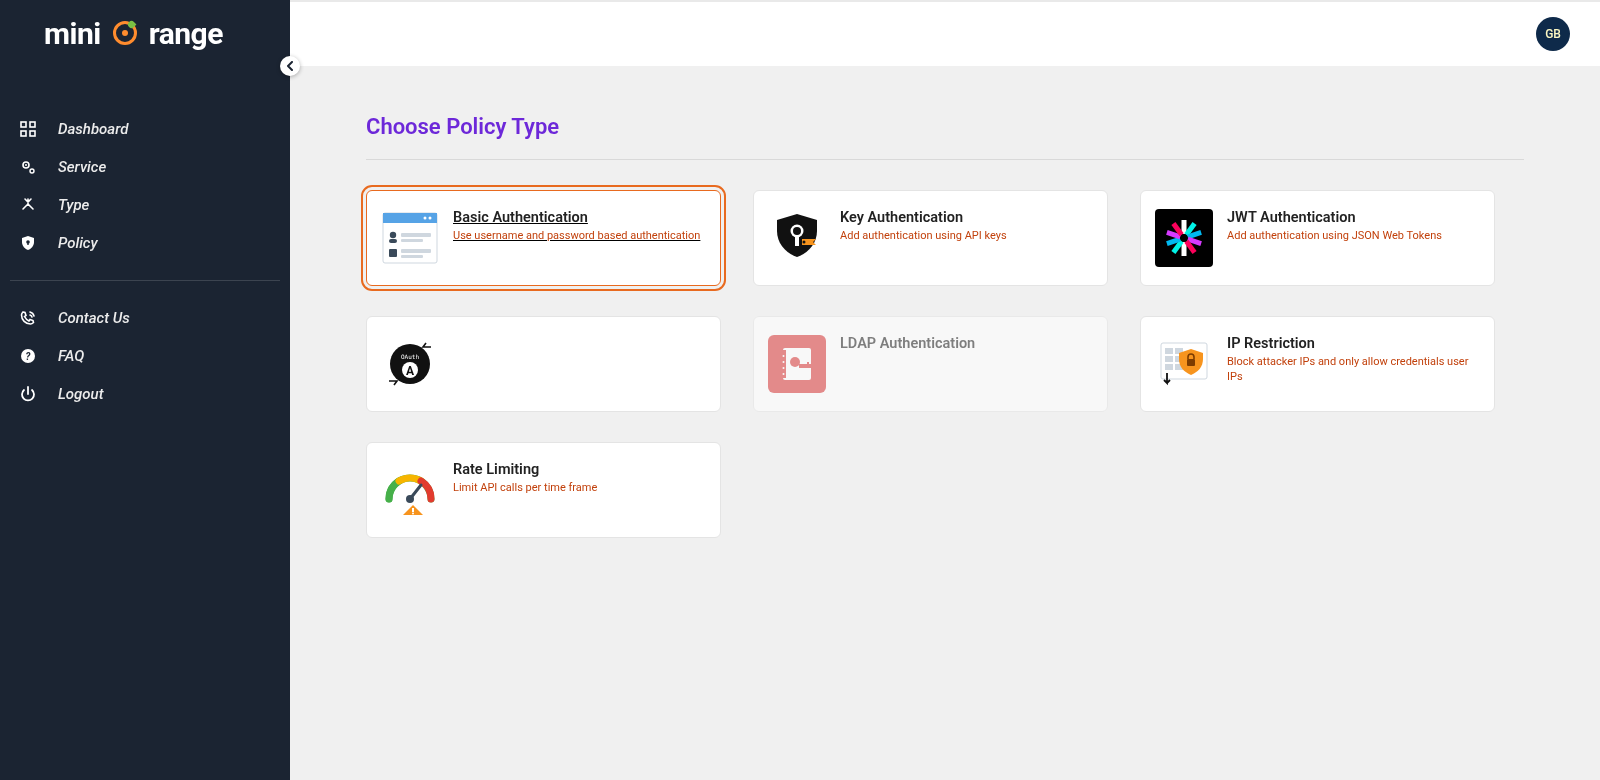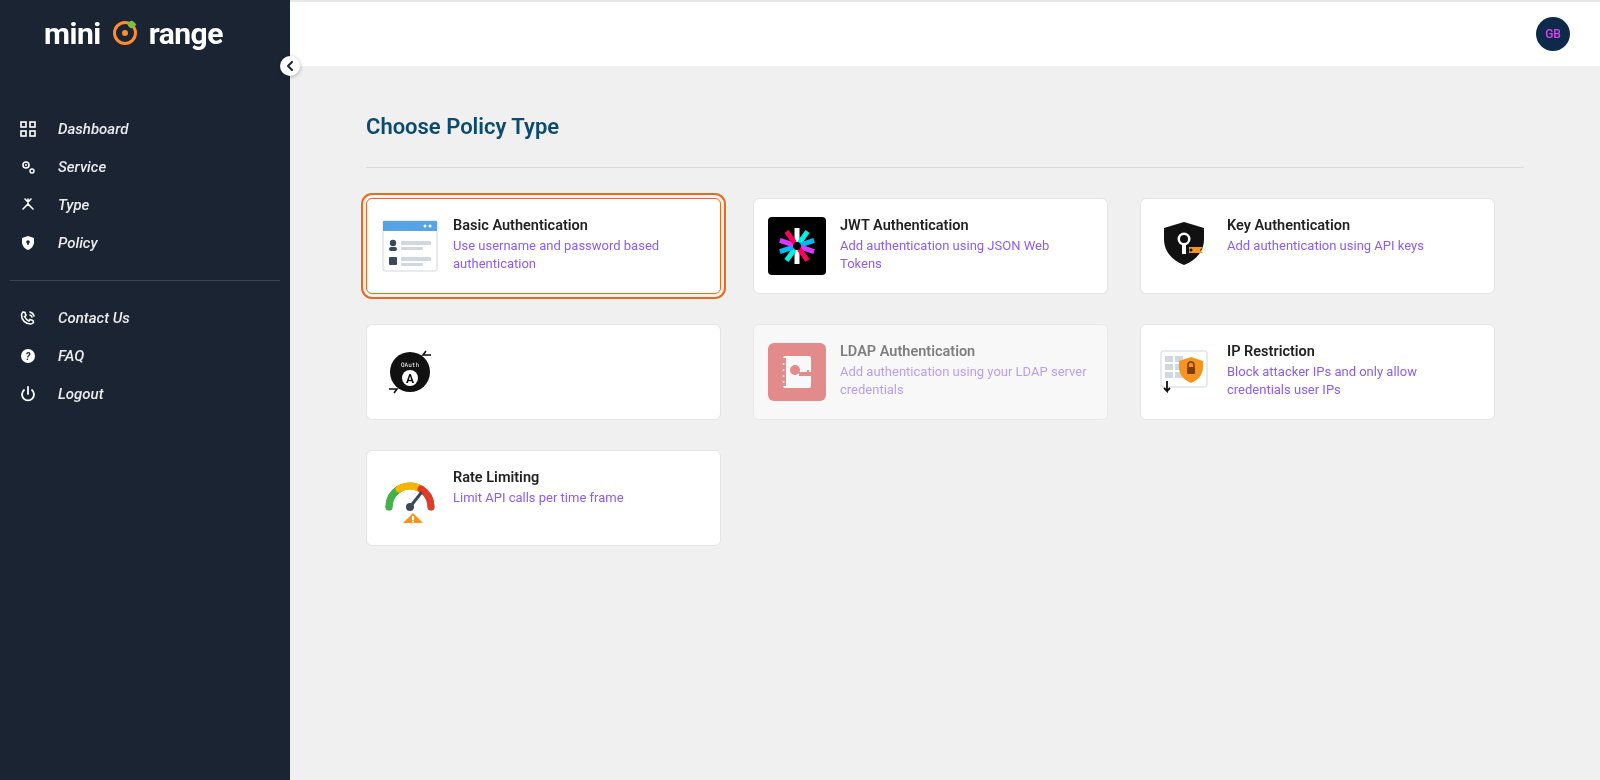--- a/index.html
+++ b/index.html
@@ -101,34 +101,34 @@
     display: flex;
     align-items: center;
     justify-content: flex-end;
     padding-right: 30px;
     border-top: 2px solid #e9e9e9;
   }
   .avatar {
     width: 34px; height: 34px;
     border-radius: 50%;
     background: #0e2a4a;
-    color: #d946ef;
+    color: #fef9c3;
     font-size: 12px;
     font-weight: 500;
     display:flex; align-items:center; justify-content:center;
     cursor:pointer;
   }
   .content {
     padding: 48px 76px 0 76px;
   }
   .page-title {
     font-size: 22px;
     font-weight: 600;
-    color: #0c4a6e;
-    padding-bottom: 28px;
+    color: #6d28d9;
+    padding-bottom: 20px;
     border-bottom: 1px solid #d9d9d9;
   }
   .grid {
     margin-top: 30px;
     display: grid;
     grid-template-columns: repeat(3, 355px);
     gap: 30px;
     column-gap: 32px;
   }
   .card {
@@ -140,31 +140,32 @@
     gap: 14px;
     cursor: pointer;
     min-height: 96px;
     align-items: flex-start;
   }
   .card.selected {
     outline: 2px solid #e86a1f;
     outline-offset: 3px;
     border-color: #e86a1f;
     border-radius: 6px;
+    text-decoration: underline;
   }
   .card.disabled { opacity: .55; }
   .card-icon {
     width: 58px; height: 58px;
     flex-shrink: 0;
     display:flex; align-items:center; justify-content:center;
     border-radius:4px;
   }
   .card-body { flex:1; }
   .card-title { font-size: 14.5px; font-weight: 600; color:#222; margin-bottom:3px; }
-  .card-desc { font-size: 13px; color:#8b5cf6; line-height:1.35; }
+  .card-desc { font-size: 11px; color:#c2410c; line-height:1.35; }
   
   svg { display:block; }
 </style>
 </head>
 <body>
 
 <aside class="sidebar">
   <div class="logo-wrap">
     <div class="logo">
       <span>mini</span>
@@ -282,20 +283,37 @@
               <rect x="20" y="24" width="30" height="4" rx="1" fill="#cfd7df"></rect>
               <rect x="20" y="30" width="22" height="3" rx="1" fill="#cfd7df"></rect>
               <rect x="8" y="40" width="8" height="8" rx="1" fill="#3a4a5a"></rect>
               <rect x="20" y="40" width="30" height="4" rx="1" fill="#cfd7df"></rect>
               <rect x="20" y="46" width="22" height="3" rx="1" fill="#cfd7df"></rect>
             </svg>
         </div>
         <div class="card-body">
           <div class="card-title">Basic Authentication</div>
           <div class="card-desc">Use username and password based authentication</div>
+        </div>
+      </div>
+
+      <div class="card">
+        <div class="card-icon">
+          <svg width="58" height="58" viewBox="0 0 58 58">
+              <path d="M29 5l20 6v11c0 13-9 22-20 26C18 44 9 35 9 22V11l20-6z" fill="#111"></path>
+              <circle cx="29" cy="22" r="6.5" fill="#fff"></circle>
+              <circle cx="29" cy="22" r="4" fill="#111"></circle>
+              <rect x="27" y="27" width="4" height="10" fill="#fff"></rect>
+              <path d="M34 30h14l-3 3 3 3h-14z" fill="#f7941e"></path>
+              <circle cx="36" cy="33" r="1.5" fill="#111"></circle>
+            </svg>
+        </div>
+        <div class="card-body">
+          <div class="card-title">Key Authentication</div>
+          <div class="card-desc">Add authentication using API keys</div>
         </div>
       </div>
 
       <div class="card">
         <div class="card-icon" style="background:#000;border-radius:4px">
           <svg width="44" height="44" viewBox="0 0 44 44">
               <g transform="translate(22 22)">
                 <rect x="-2.5" y="-18" width="5" height="14" fill="#fff"></rect>
                 <rect x="-2.5" y="4" width="5" height="14" fill="#fff"></rect>
                 <rect x="-2.5" y="-18" width="5" height="14" fill="#00f2e6" transform="rotate(36)"></rect>
@@ -311,37 +329,20 @@
         </div>
         <div class="card-body">
           <div class="card-title">JWT Authentication</div>
           <div class="card-desc">Add authentication using JSON Web Tokens</div>
         </div>
       </div>
 
       <div class="card">
         <div class="card-icon">
           <svg width="58" height="58" viewBox="0 0 58 58">
-              <path d="M29 5l20 6v11c0 13-9 22-20 26C18 44 9 35 9 22V11l20-6z" fill="#111"></path>
-              <circle cx="29" cy="22" r="6.5" fill="#fff"></circle>
-              <circle cx="29" cy="22" r="4" fill="#111"></circle>
-              <rect x="27" y="27" width="4" height="10" fill="#fff"></rect>
-              <path d="M34 30h14l-3 3 3 3h-14z" fill="#f7941e"></path>
-              <circle cx="36" cy="33" r="1.5" fill="#111"></circle>
-            </svg>
-        </div>
-        <div class="card-body">
-          <div class="card-title">Key Authentication</div>
-          <div class="card-desc">Add authentication using API keys</div>
-        </div>
-      </div>
-
-      <div class="card">
-        <div class="card-icon">
-          <svg width="58" height="58" viewBox="0 0 58 58">
               <circle cx="29" cy="29" r="20" fill="#111"></circle>
               <text x="29" y="24" text-anchor="middle" font-size="6" fill="#fff" font-family="monospace">OAuth</text>
               <circle cx="29" cy="35" r="8" fill="#fff"></circle>
               <text x="29" y="40" text-anchor="middle" font-size="12" font-weight="700" fill="#111">A</text>
               <path d="M8 46h8l-3 4M50 12h-8l3-4" stroke="#111" stroke-width="1.6" fill="none"></path>
             </svg>
         </div>
       </div>
 
       <div class="card disabled">
@@ -354,21 +355,20 @@
               <circle cx="6.5" cy="24" r="1" fill="#fff"></circle>
               <circle cx="6.5" cy="30" r="1" fill="#fff"></circle>
               <circle cx="18" cy="18" r="5" fill="#d93838"></circle>
               <rect x="22" y="20" width="12" height="4" fill="#d93838"></rect>
               <rect x="30" y="18" width="2" height="3" fill="#d93838"></rect>
               <rect x="34" y="18" width="2" height="3" fill="#d93838"></rect>
             </svg>
         </div>
         <div class="card-body">
           <div class="card-title">LDAP Authentication</div>
-          <div class="card-desc">Add authentication using your LDAP server credentials</div>
         </div>
       </div>
 
       <div class="card">
         <div class="card-icon">
           <svg width="58" height="58" viewBox="0 0 58 58">
               <rect x="6" y="8" width="46" height="36" rx="2" fill="#fff" stroke="#cfd7df"></rect>
               <rect x="10" y="13" width="8" height="6" fill="#cfd7df"></rect>
               <rect x="20" y="13" width="8" height="6" fill="#cfd7df"></rect>
               <rect x="10" y="21" width="8" height="6" fill="#cfd7df"></rect>

